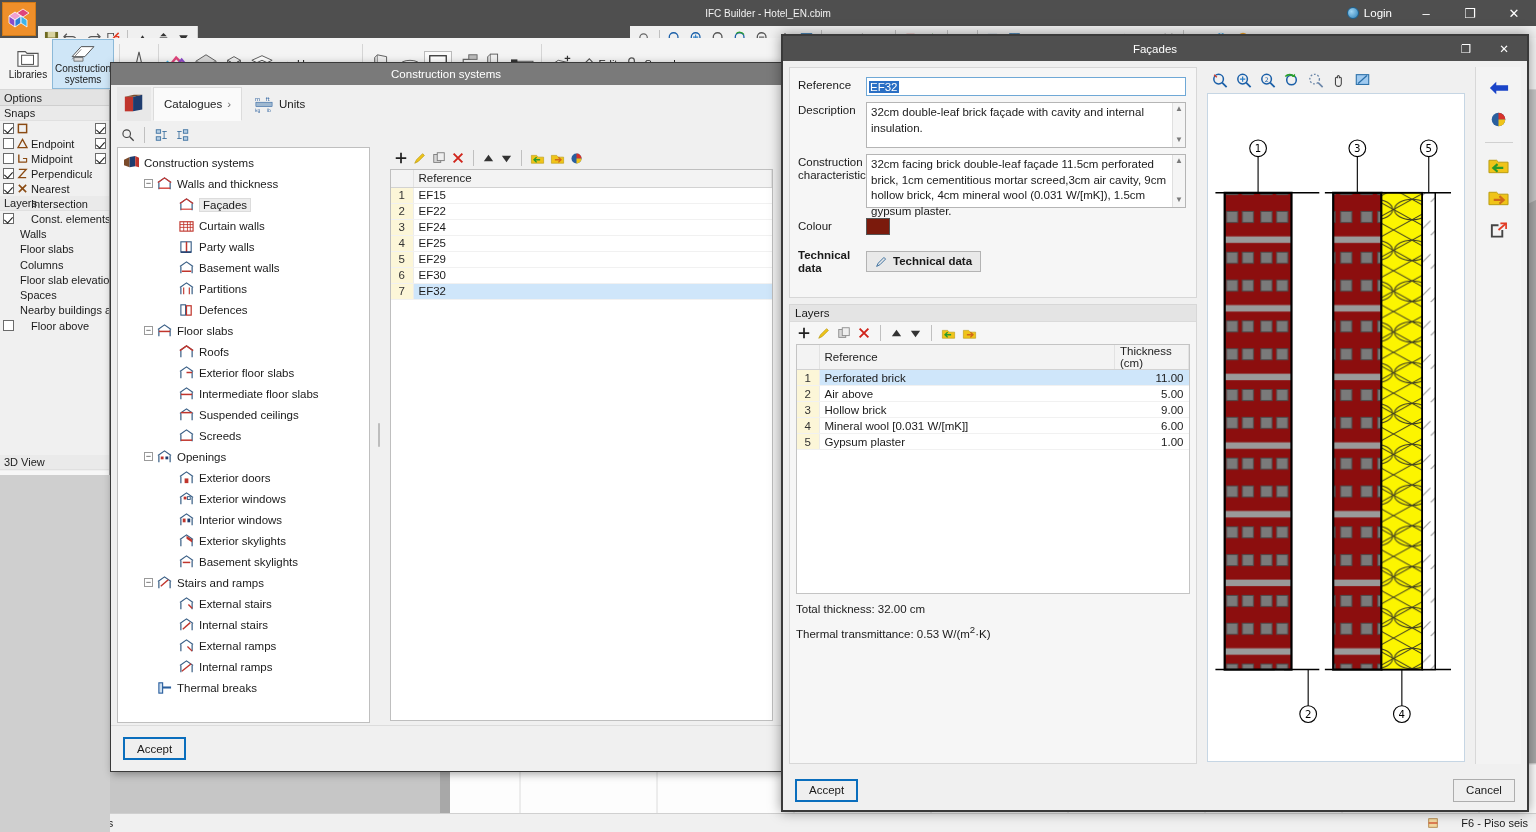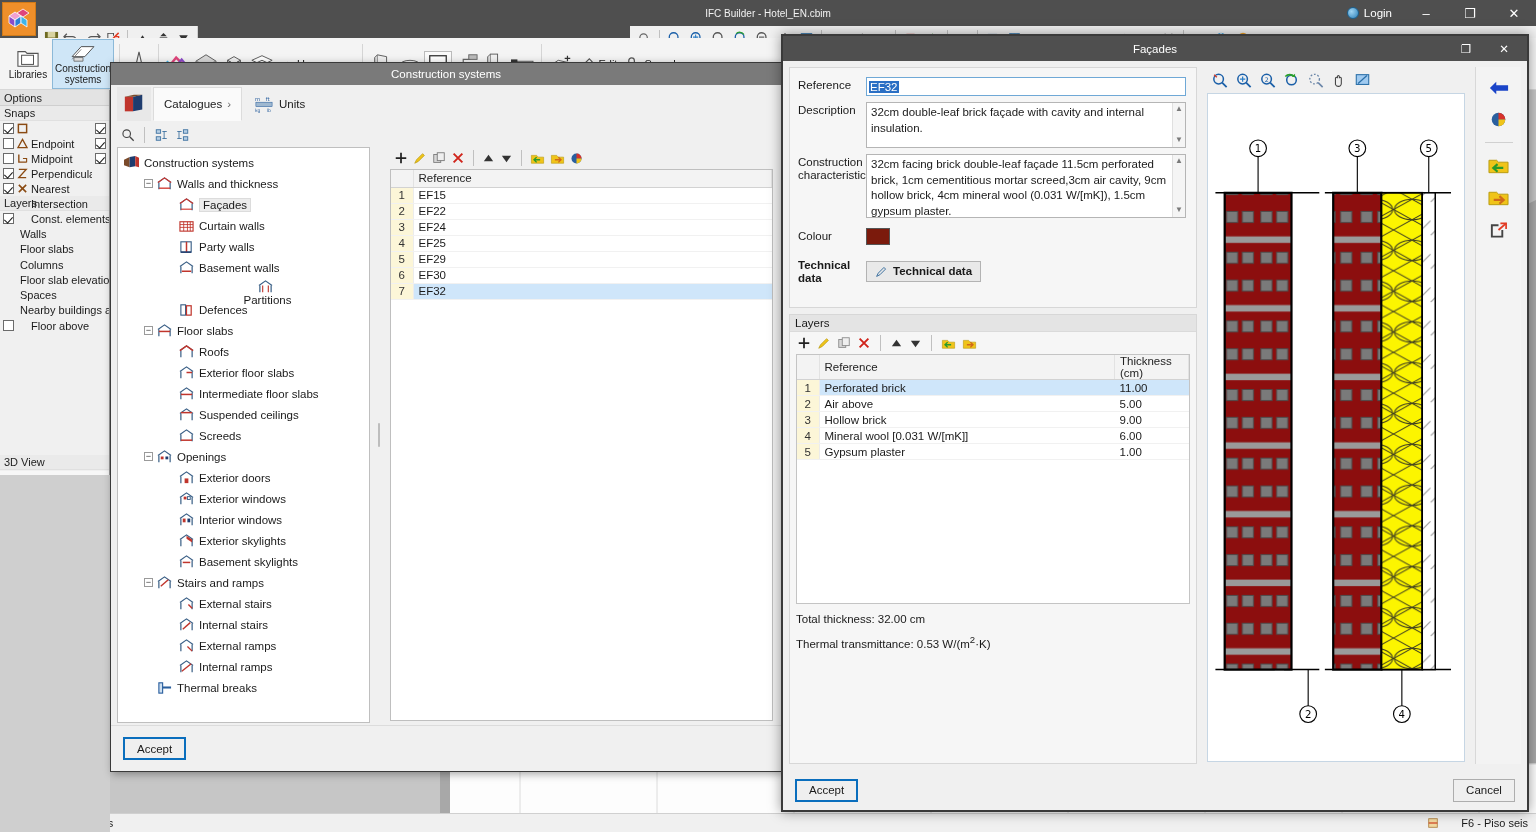--- a/index.html
+++ b/index.html
@@ -144,21 +144,21 @@
 
   table.grid { width: 100%; border-collapse: collapse; font-size: 11.5px; }
   table.grid th {
     background: #f3f3f3; border-bottom: 1px solid #d2d2d2; border-right: 1px solid #e2e2e2;
     font-weight: normal; text-align: left; height: 17px; padding: 0 5px; color: #222;
   }
   table.grid td { height: 16px; padding: 0 5px; border-bottom: 1px solid #f1f1f1; }
   td.rownum { width: 22px; background: #fcf6d8; text-align: center; color: #333; border-right: 1px solid #ececec;}
   tr.sel td { background: #cfe6fa; }
   tr.sel td.rownum { background: #fcf6d8; }
-  td.num { }
+  td.num { text-align: right; }
 
   .cs-accept-bar { position: absolute; left: 0; bottom: 0; width: 100%; height: 46px;
                    border-top: 1px solid #dcdcdc; display:flex; align-items:center; padding-left: 12px;}
   .btn {
     min-width: 62px; height: 23px; background: #efefef; border: 1px solid #adadad;
     font-size: 11.5px; display: inline-flex; align-items: center; justify-content: center; padding: 0 12px;
     color: #1a1a1a;
   }
   .btn.default { border: 2px solid #0a6ebd; background: #efefef; }
 
@@ -859,21 +859,21 @@
               <span style="width:11px;flex:0 0 auto;"></span>
               <span class="tico">
                 <svg width="17" height="15" viewBox="0 0 18 16">
                   <path d="M2 7 L9 2 L16 7" fill="none" stroke="#3a5f86" stroke-width="1.3"></path>
                   <path d="M3 7 v7 M15 7 v7" stroke="#3a5f86" stroke-width="1.3"></path>
                   <path d="M4 12 h10" stroke="#c0352c" stroke-width="1.6"></path>
                 </svg>
               </span>
               <span class="tlabel">Basement walls</span>
             </div>
-            <div class="tnode" style="padding-left: 46px; flex-direction: column;">
+            <div class="tnode" style="padding-left: 46px;">
               <span style="width:11px;flex:0 0 auto;"></span>
               <span class="tico">
                 <svg width="17" height="15" viewBox="0 0 18 16">
                   <path d="M2 7 L9 2 L16 7" fill="none" stroke="#3a5f86" stroke-width="1.3"></path>
                   <path d="M3 7 v7 M15 7 v7" stroke="#3a5f86" stroke-width="1.3"></path>
                   <path d="M6 7 v7 M12 7 v7" stroke="#c0352c" stroke-width="1.2"></path>
                 </svg>
               </span>
               <span class="tlabel">Partitions</span>
             </div>
@@ -1217,21 +1217,21 @@
               <span>32cm double-leaf brick façade with cavity and internal insulation.</span>
               <span class="scrollcol">
                   <span>▲</span>
                   <span>▼</span>
                 </span>
             </div>
           </div>
 
           <div class="frow">
             <div class="flabel">Construction characteristics</div>
-            <div class="ftextarea" style="height:64px;padding-right:17px;">
+            <div class="ftextarea" style="height:54px;padding-right:17px;">
               <span>32cm facing brick double-leaf façade 11.5cm perforated brick, 1cm cementitious mortar screed,3cm air cavity, 9cm hollow brick, 4cm mineral wool (0.031 W/[mK]), 1.5cm gypsum plaster.</span>
               <span class="scrollcol">
                   <span>▲</span>
                   <span>▼</span>
                 </span>
             </div>
           </div>
 
           <div class="frow" style="margin-top:10px;margin-bottom:12px;">
             <div class="flabel">Colour</div>

